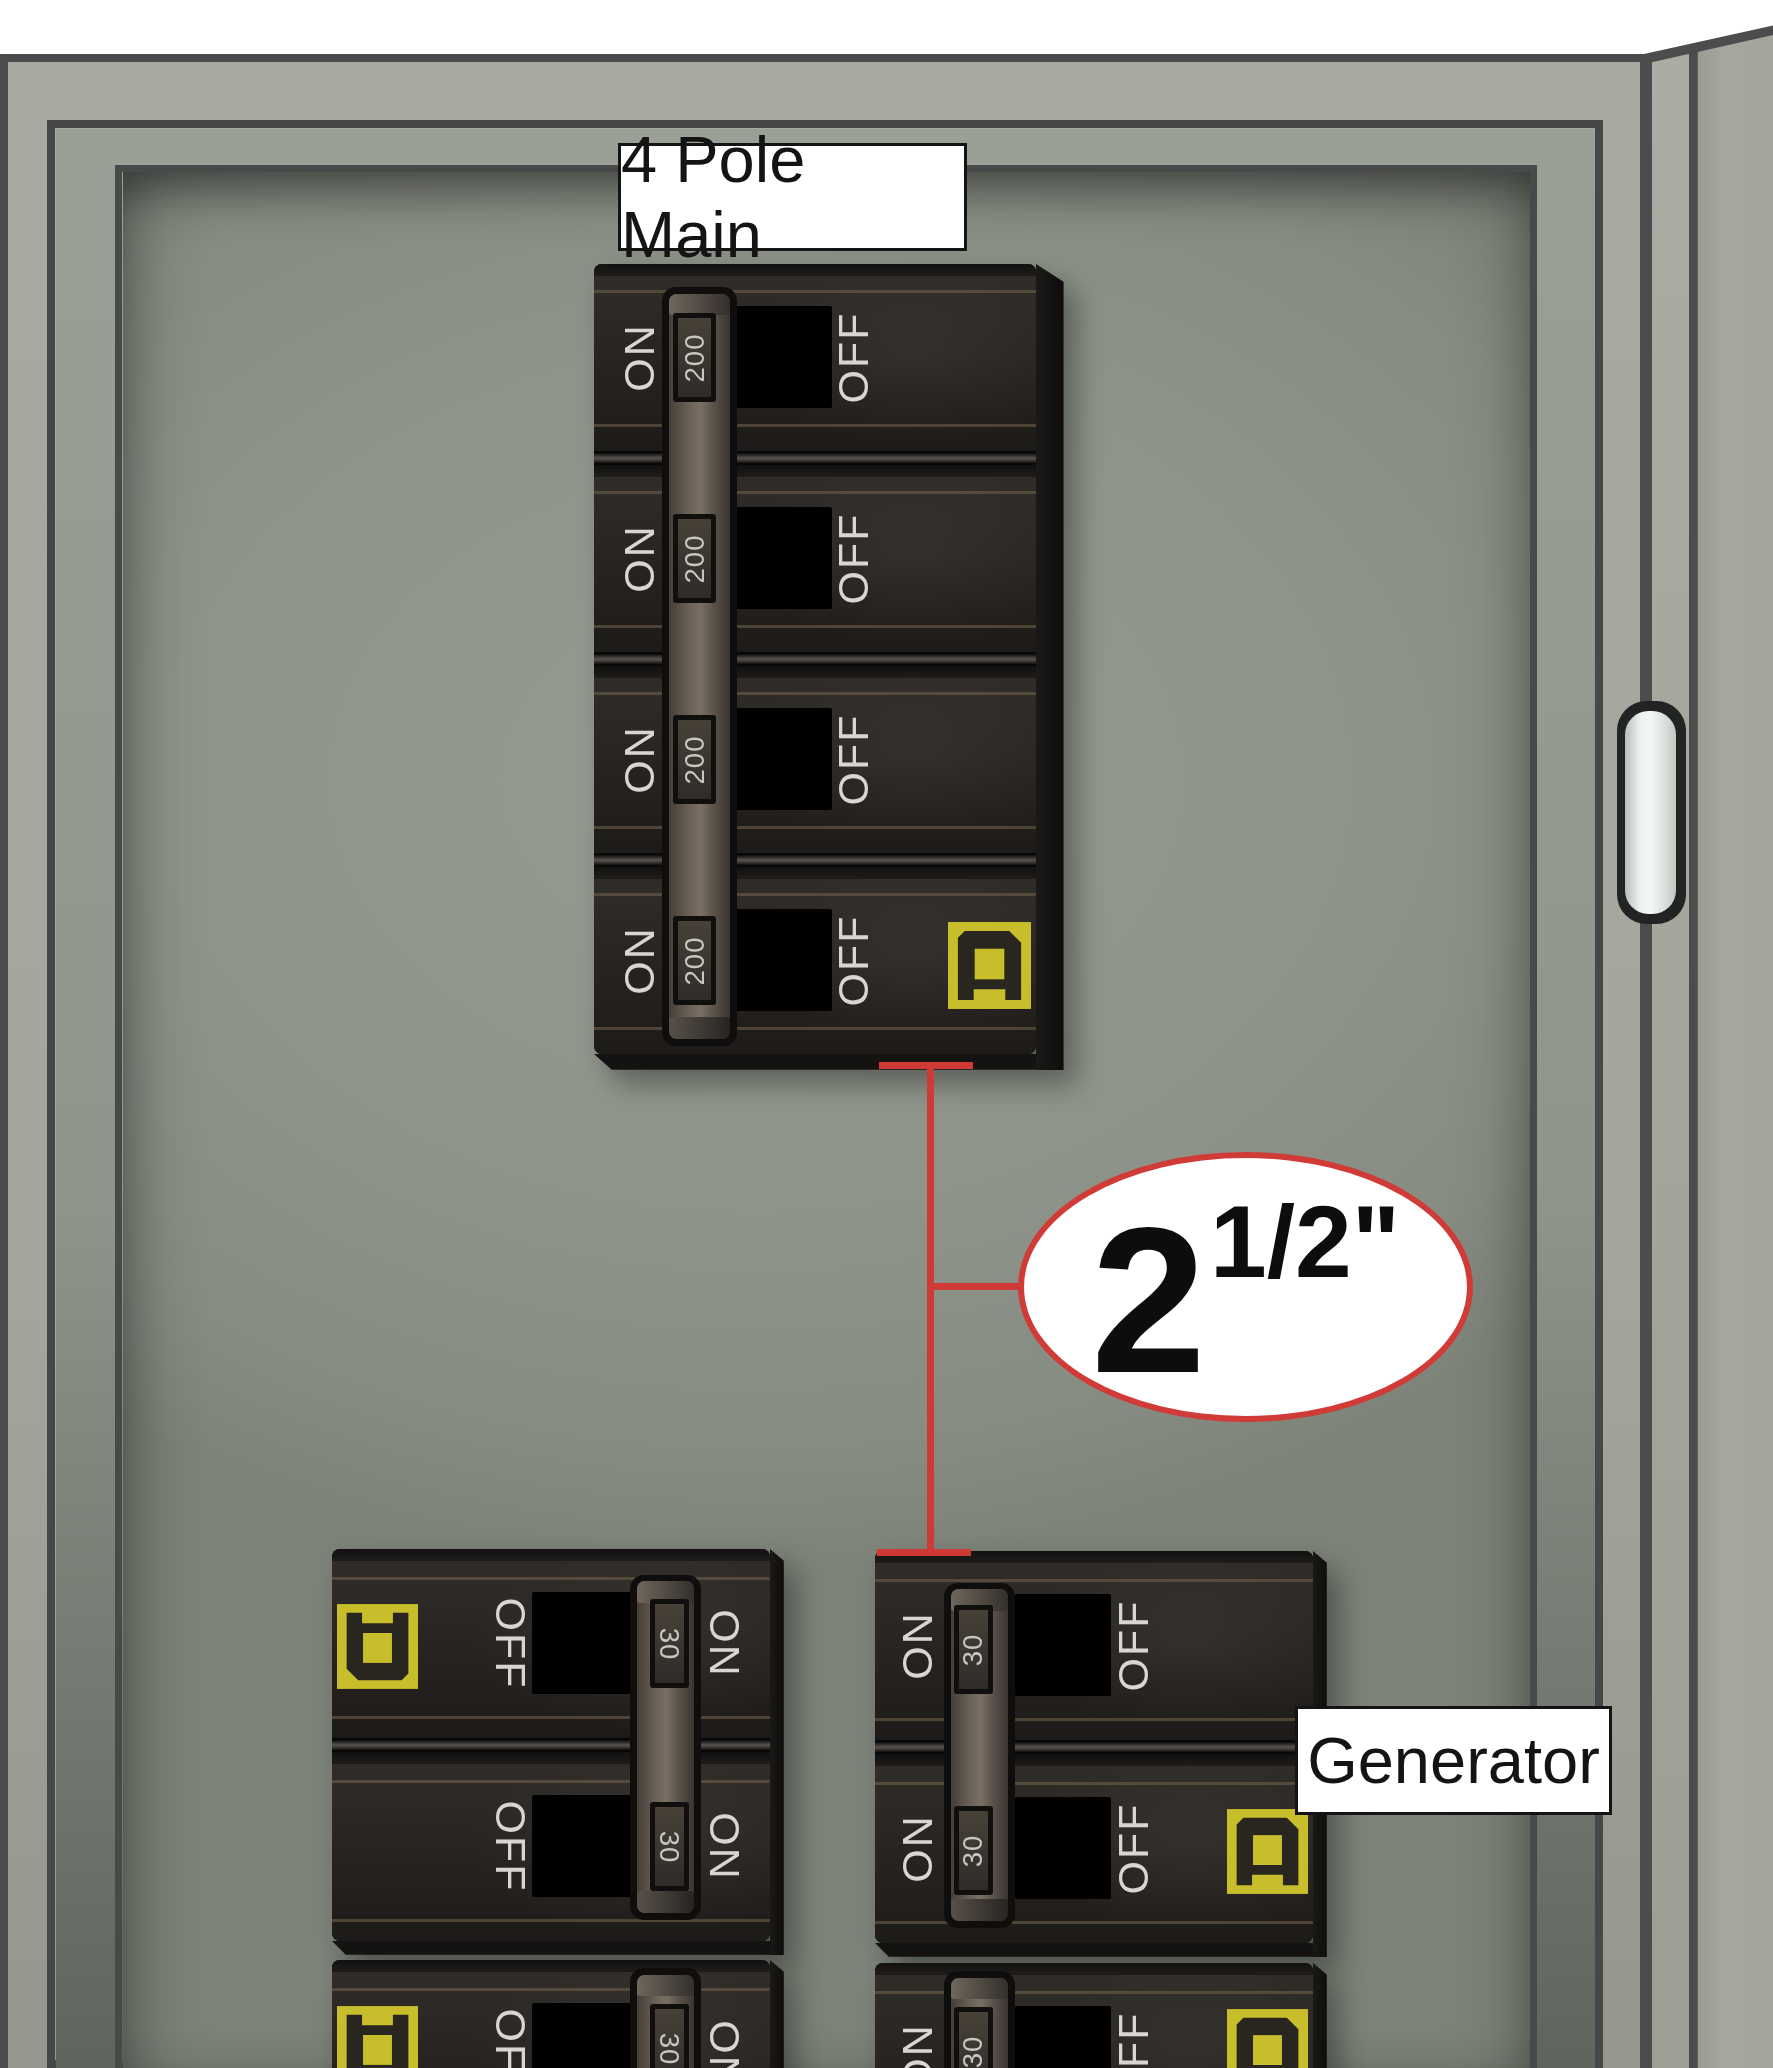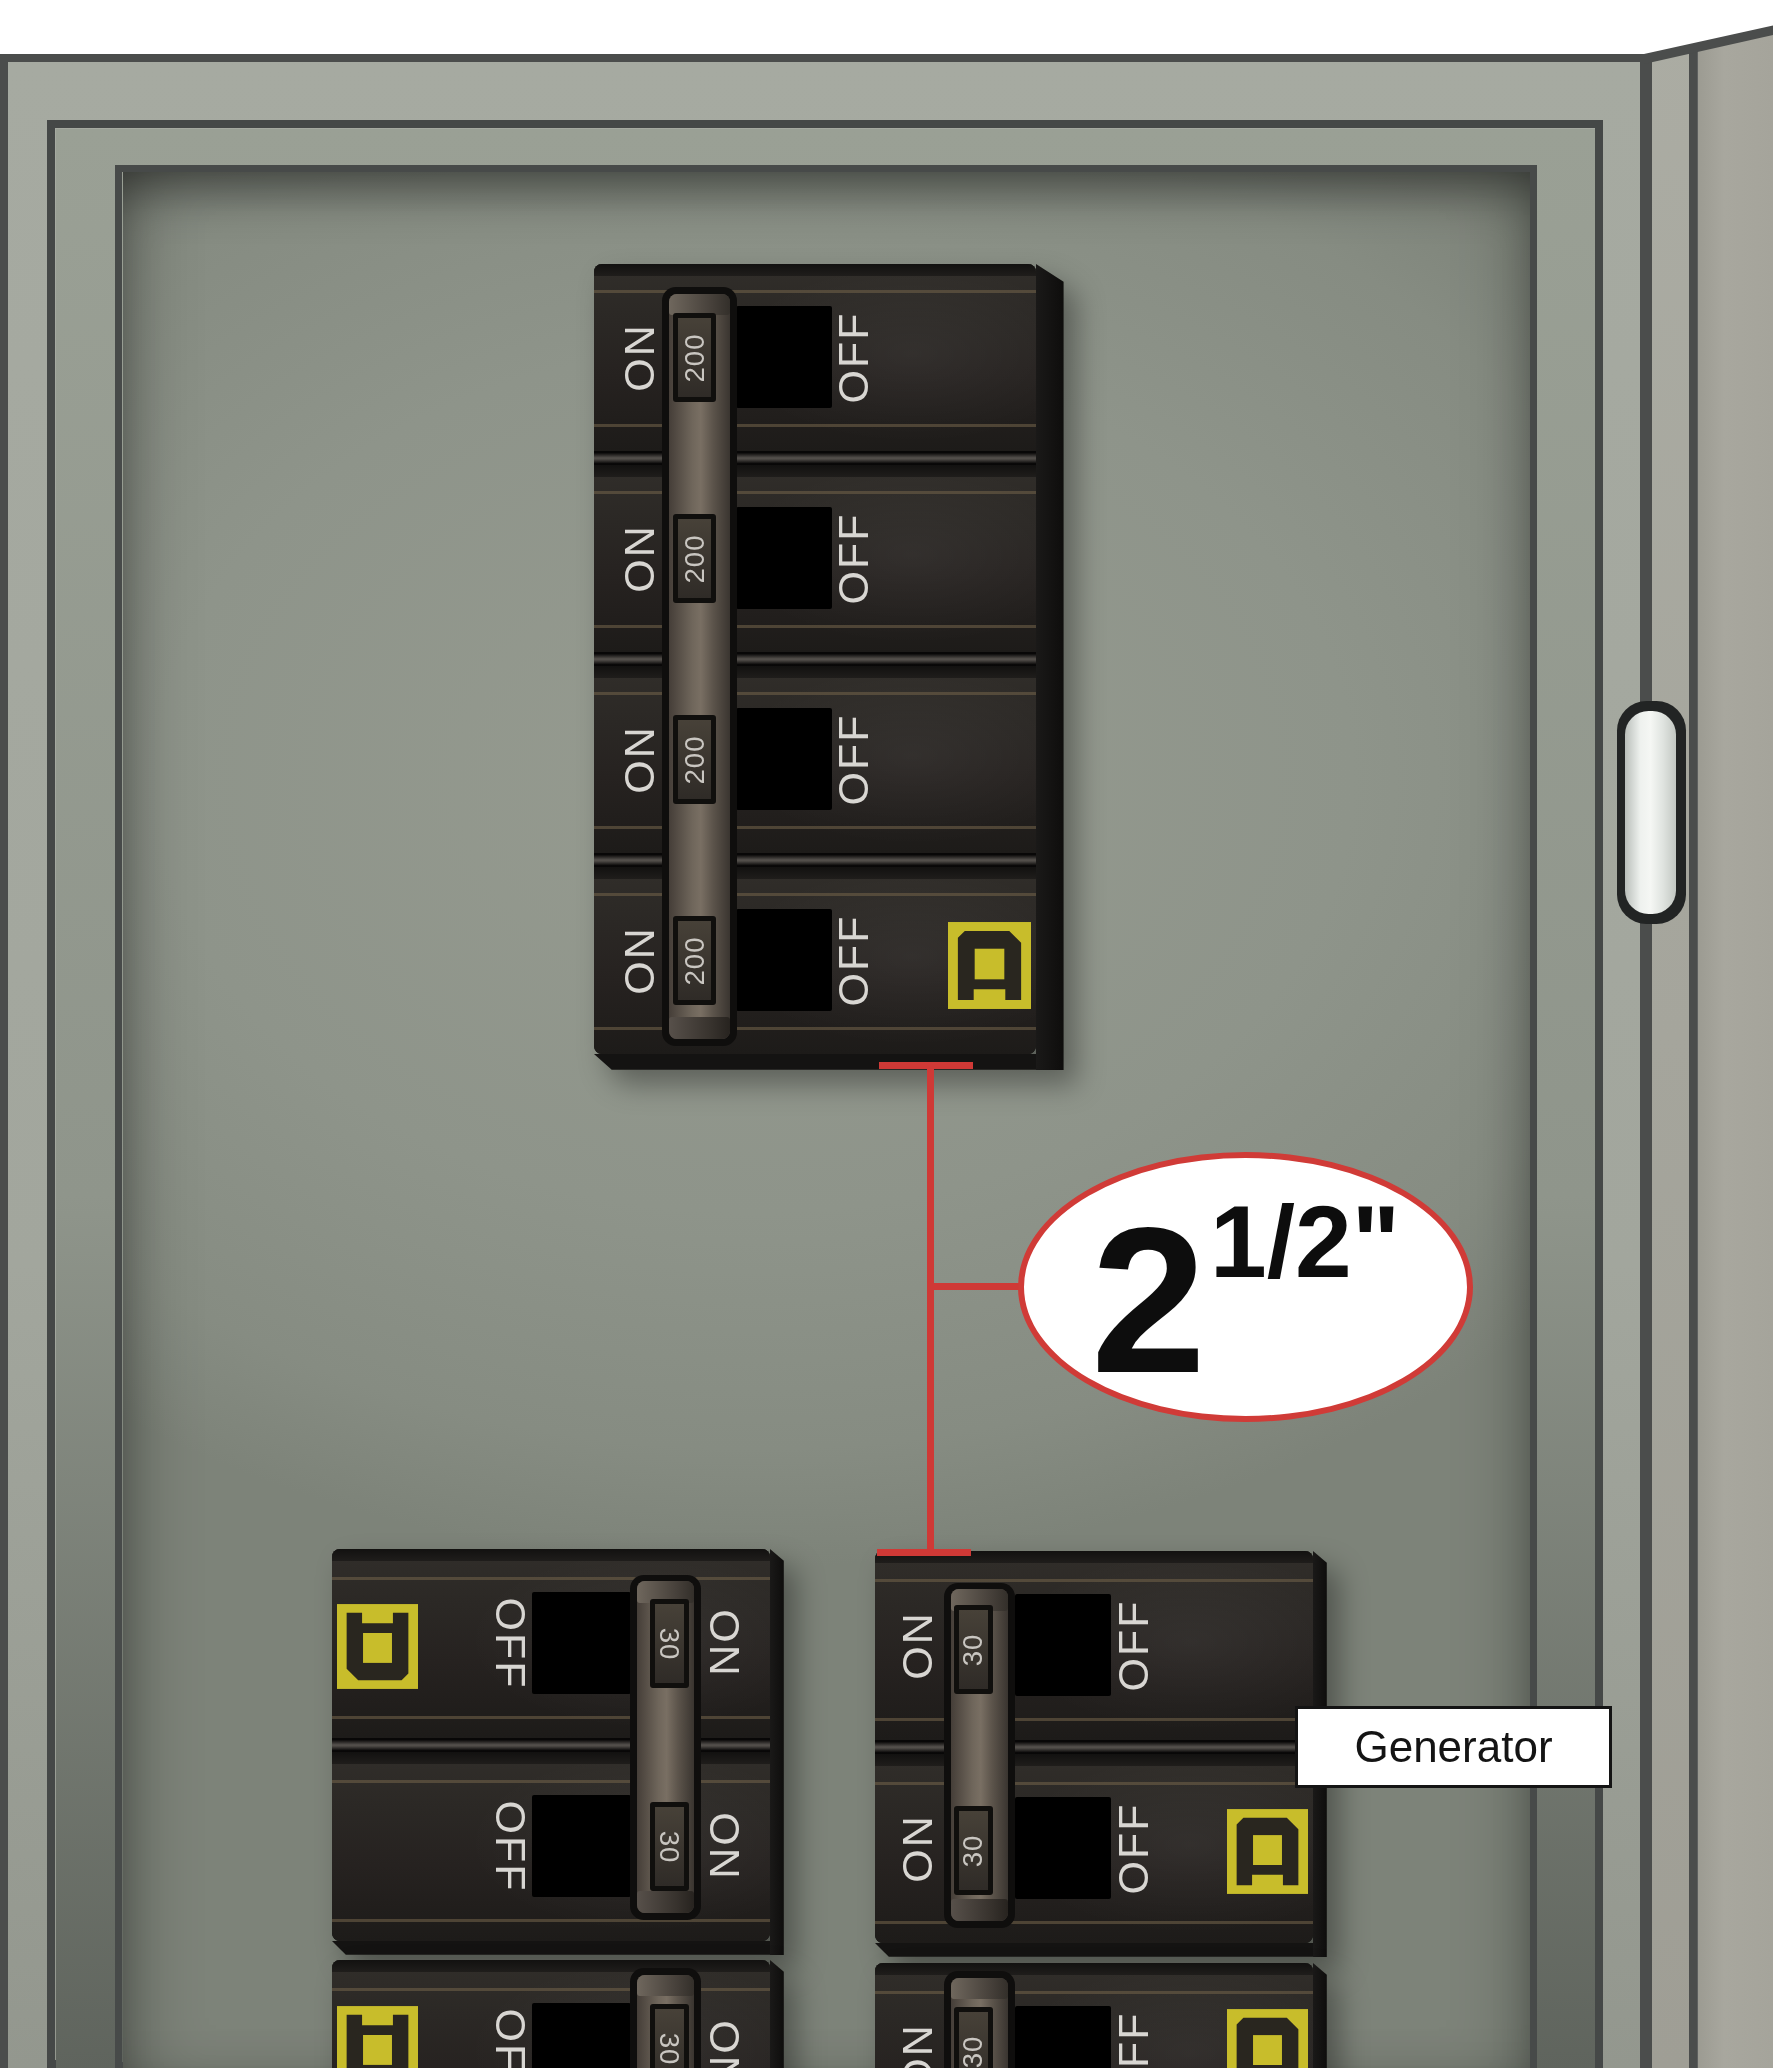--- a/index.html
+++ b/index.html
@@ -74,21 +74,21 @@
   
   .redline{position:absolute;background:#cf3936;}
   .oval{position:absolute;left:1018px;top:1152px;width:455px;height:270px;background:#ffffff;
         border:6.9px solid #d03b37;border-radius:50%;display:flex;align-items:center;justify-content:center;
         color:#0d0d0d;}
   .m-big{font-size:207px;font-weight:bold;line-height:1;margin-top:27.6px;}
   .m-sup{font-size:102px;font-weight:bold;line-height:1;margin-top:-91px;margin-left:3.9px;}
   .callout-label{position:absolute;background:#ffffff;border:3.9px solid #141414;
                  display:flex;align-items:center;justify-content:center;color:#141414;}
   .lbl-main{left:618px;top:143px;width:349px;height:108px;font-size:65px;}
-  .lbl-gen{left:1295px;top:1706px;width:317px;height:82px;font-size:44px;}
+  .lbl-gen{left:1295px;top:1706px;width:317px;height:109px;font-size:65px;}
 </style>
 </head>
 <body>
 
 <div class="scene">
 
   <div class="abs door-base"></div>
   <div class="abs door-outer-face"></div>
   <div class="abs ring frame-mid"></div>
   <div class="abs raised-strip"></div>
@@ -314,16 +314,17 @@
   <div class="redline" style="left:879px;top:1062px;width:94px;height:6.9px;"></div>
   <div class="redline" style="left:927px;top:1065px;width:6.9px;height:491px;"></div>
   <div class="redline" style="left:930px;top:1283px;width:95px;height:6.9px;"></div>
   <div class="redline" style="left:877px;top:1549px;width:94px;height:6.9px;"></div>
 
   <div class="oval">
     <span class="m-big">2</span>
     <span class="m-sup">1/2"</span>
   </div>
 
+  <div class="callout-label lbl-main">4 Pole Main</div>
   <div class="callout-label lbl-gen">Generator</div>
 
 </div>
 
 
 </body></html>

